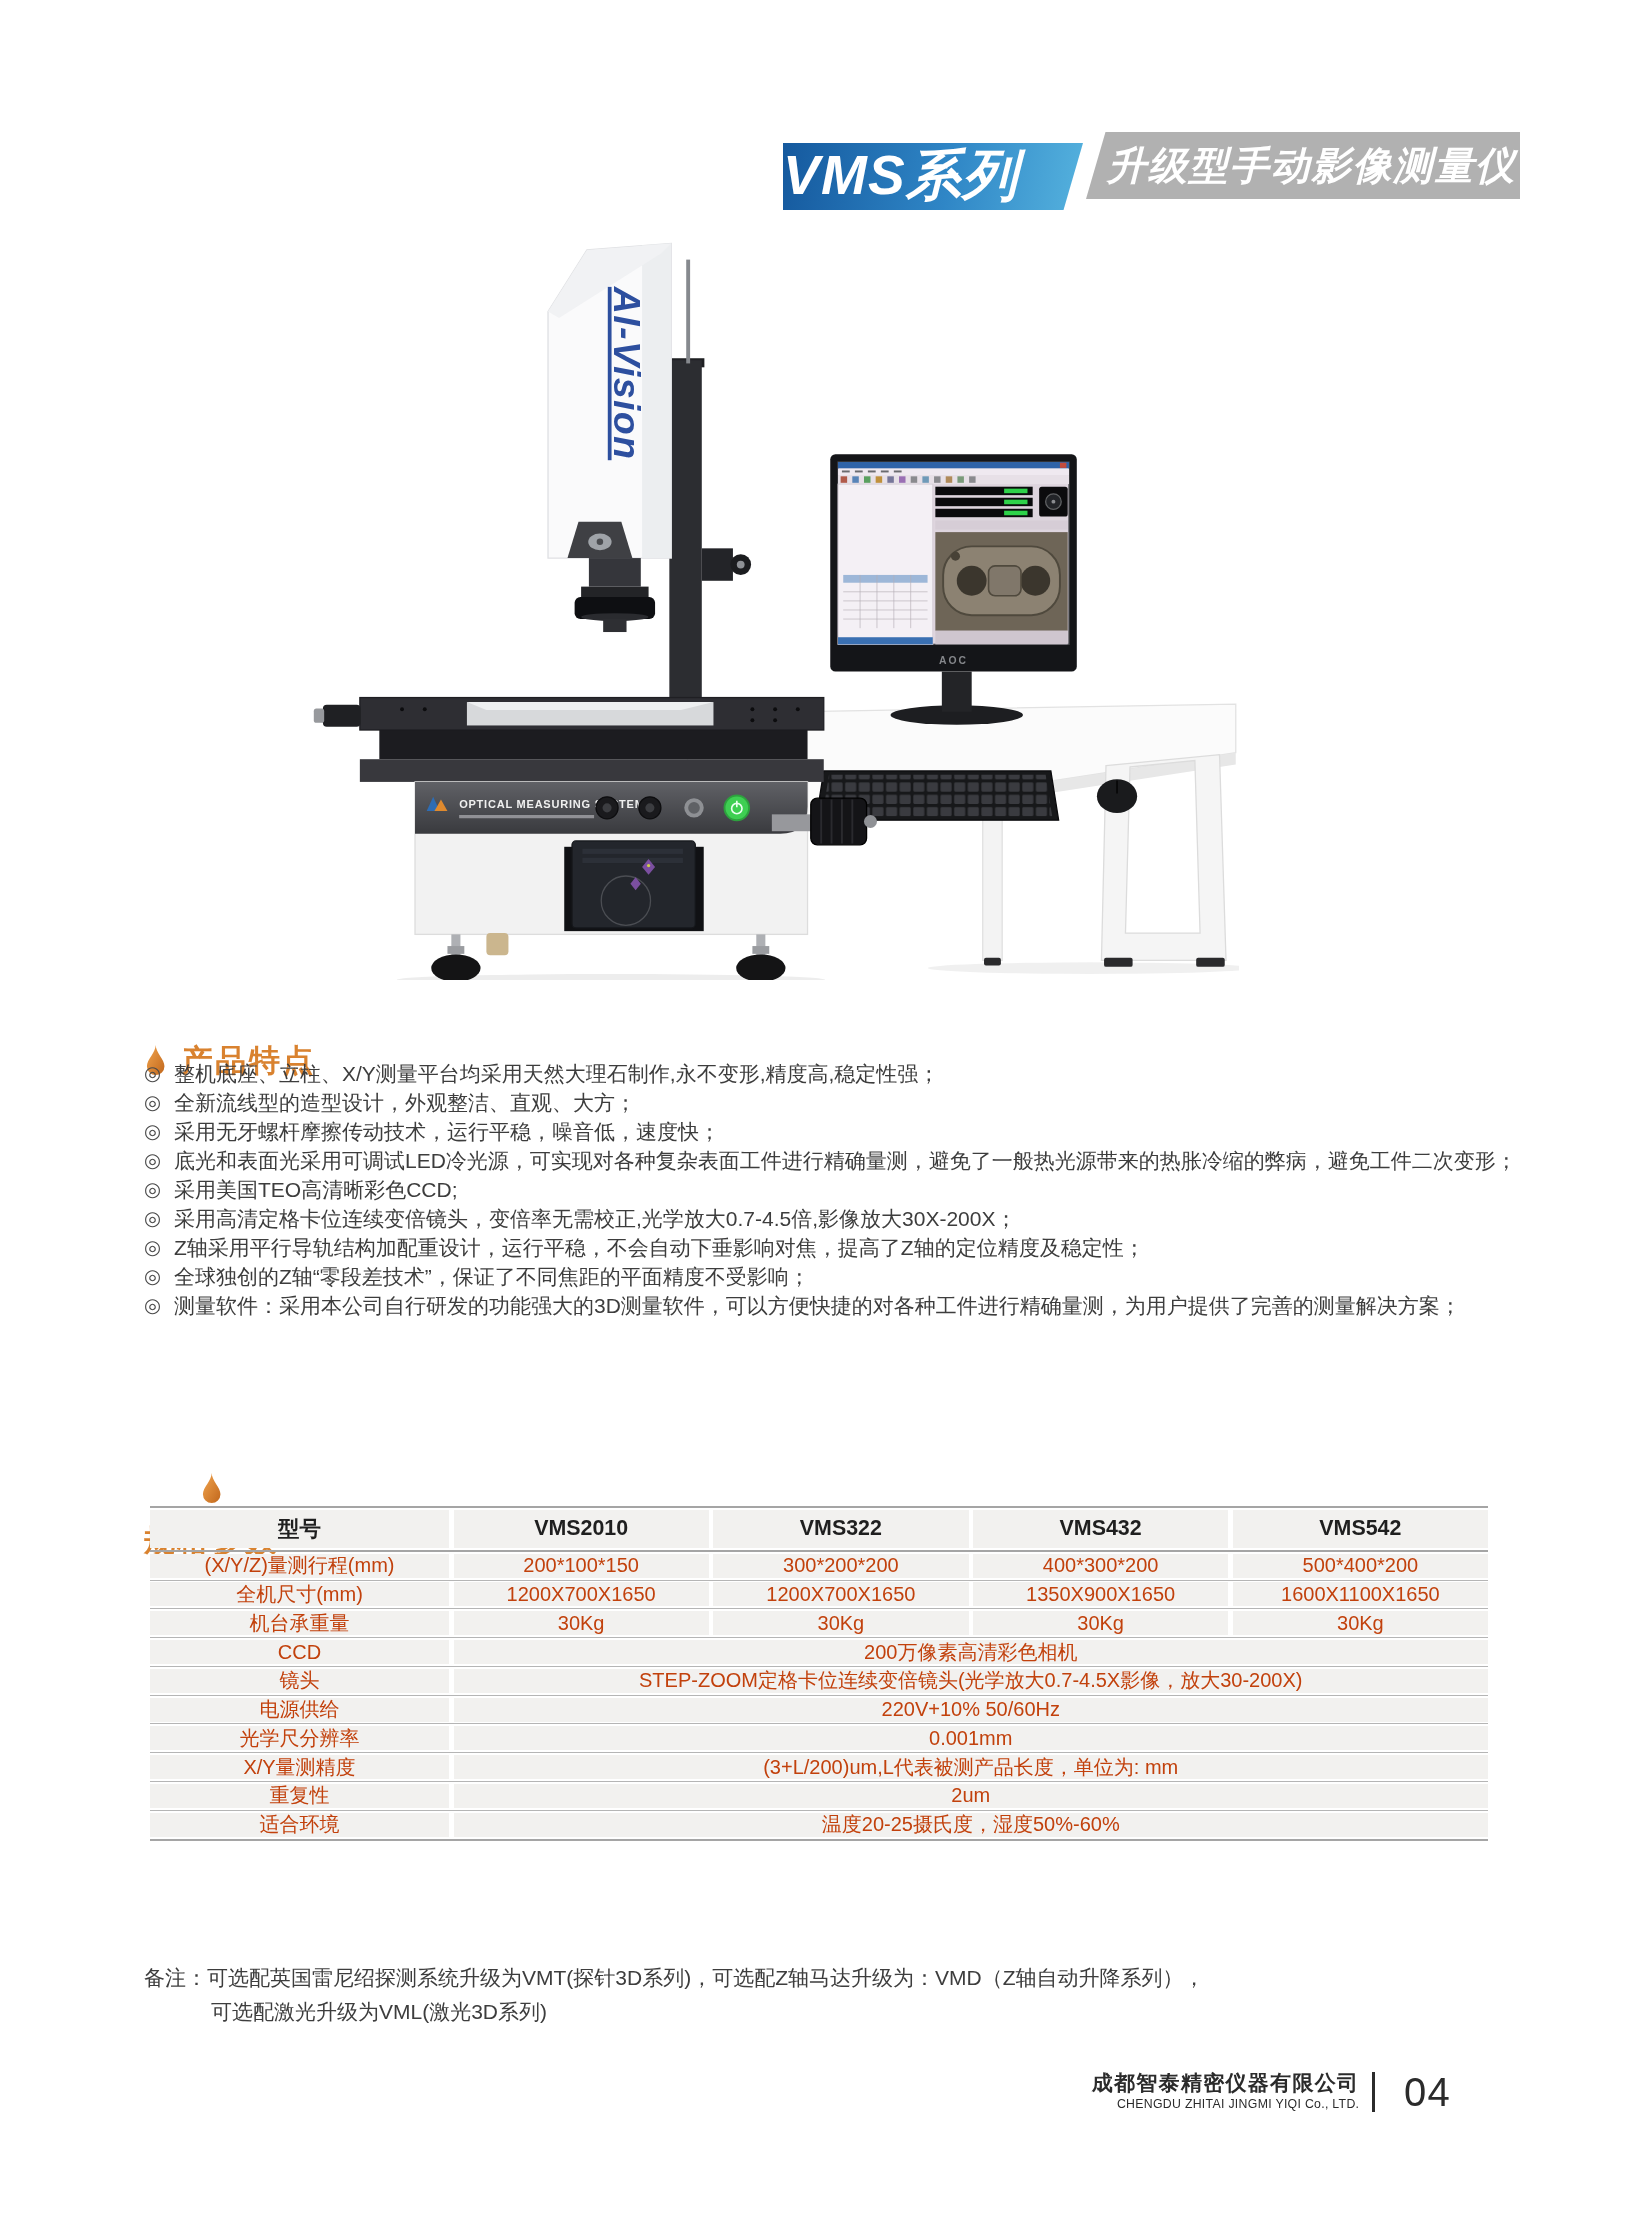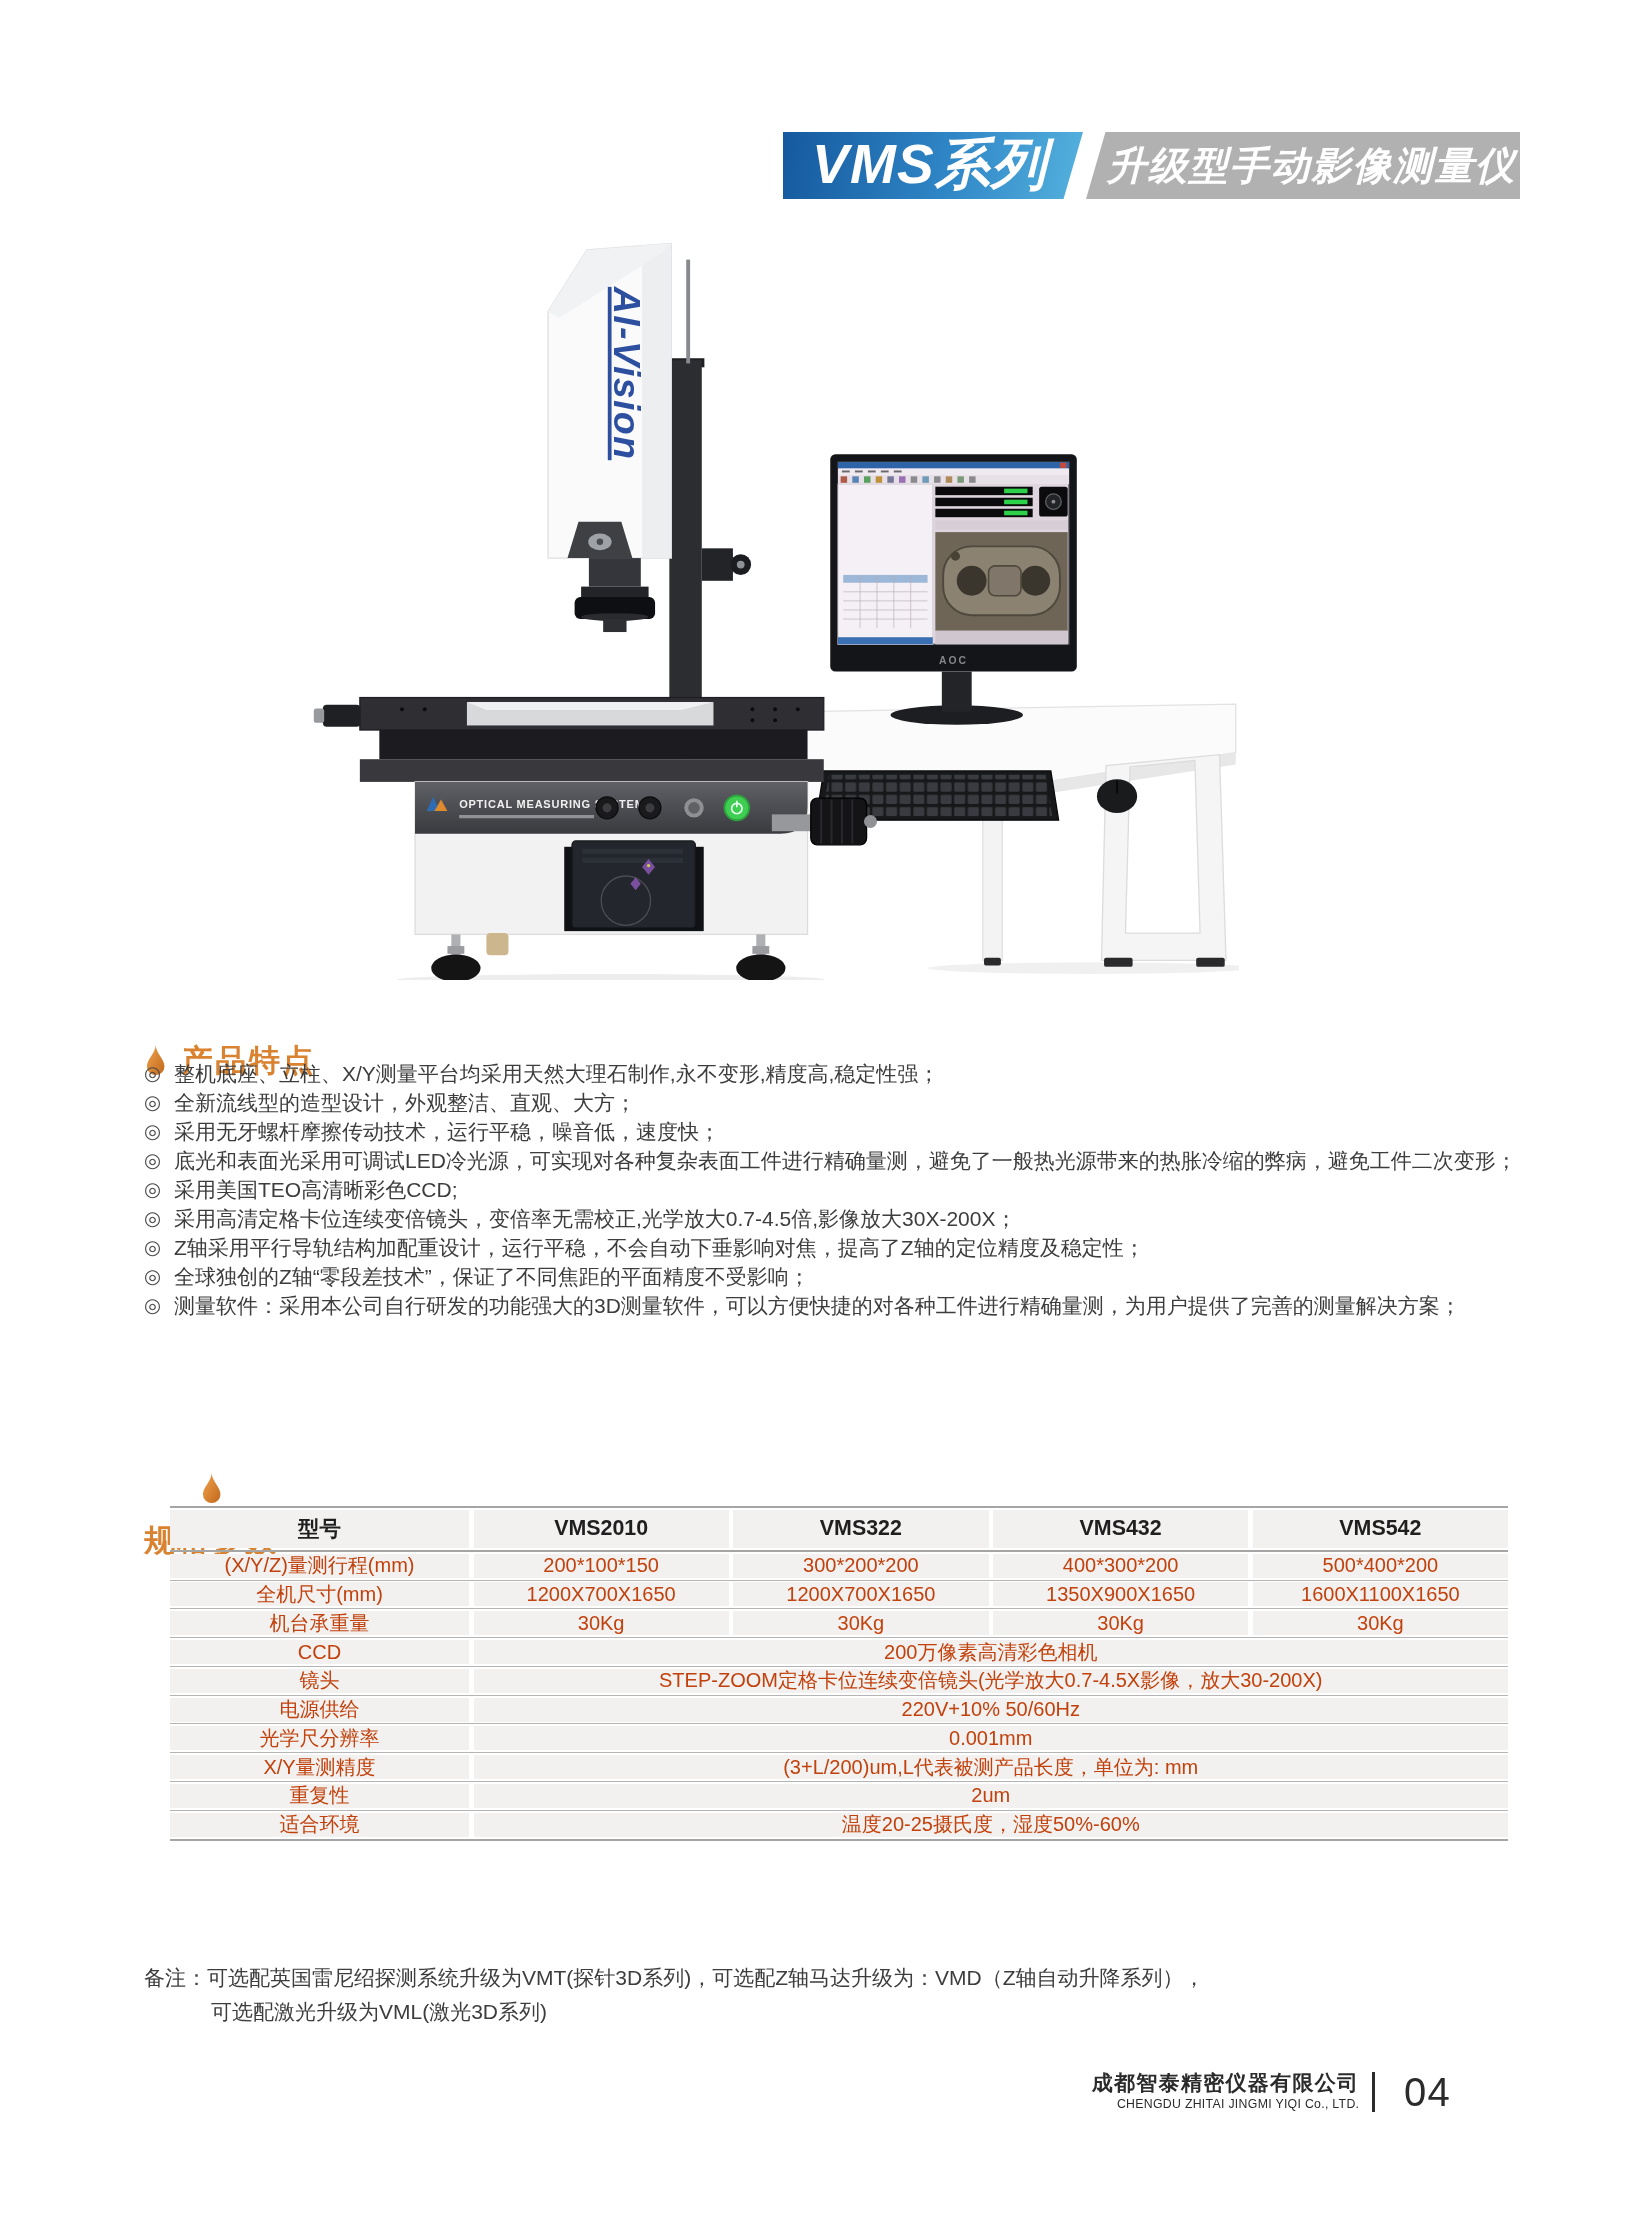--- a/index.html
+++ b/index.html
@@ -4,45 +4,45 @@
 <style>
   html,body{margin:0;padding:0;}
   body{
     width:1646px;height:2227px;position:relative;background:#ffffff;
     font-family:"Liberation Sans","DejaVu Sans",sans-serif;color:#3d3d3d;overflow:hidden;
   }
   .abs{position:absolute;}
 
   
   .badge-blue{
-    left:783px;top:132px;width:300px;height:67px;
+    left:783px;top:143px;width:300px;height:67px;
     background:linear-gradient(100deg,#15599e 0%,#2f86c6 55%,#55b2de 100%);
     clip-path:polygon(0 0,100% 0,calc(100% - 19.5px) 100%,0 100%);
-    display:flex;align-items:center;justify-content:center;padding-right:6.5px;box-sizing:border-box;
+    display:flex;align-items:center;justify-content:flex-start;padding-right:6.5px;box-sizing:border-box;
   }
   .badge-blue span{font-size:55px;font-weight:bold;font-style:italic;color:#fff;letter-spacing:1.3px;line-height:1;padding-bottom:2.6px;}
   .badge-gray{
     left:1086px;top:132px;width:434px;height:67px;background:#b1b1b1;
     clip-path:polygon(19.5px 0,100% 0,100% 100%,0 100%);
     display:flex;align-items:center;justify-content:center;padding-left:17px;box-sizing:border-box;
   }
   .badge-gray span{font-size:39px;font-weight:bold;font-style:italic;color:#fff;letter-spacing:1.9px;line-height:1;}
 
   
   .section-title{display:flex;align-items:center;gap:14.3px;color:#d9822f;font-size:31px;font-weight:bold;letter-spacing:2.6px;}
   .section-title .drop{width:23.4px;height:35px;flex:none;}
 
   
   #features-list{left:144px;top:1059px;width:1493px;margin:0;padding:0;list-style:none;}
   .feature-item{display:flex;align-items:flex-start;line-height:29px;font-size:21px;color:#3d3d3d;}
   .feature-item .bullet{flex:none;width:30px;color:#4a4a4a;font-size:19.5px;}
   .feature-item .feature-text{white-space:nowrap;}
 
   
-  #spec-table{left:150px;top:1506px;width:1338px;border-top:2.6px solid #a5a5a5;border-bottom:2.6px solid #a5a5a5;margin-left:20px;}
+  #spec-table{left:150px;top:1506px;width:1338px;border-top:2.6px solid #a5a5a5;border-bottom:2.6px solid #a5a5a5;}
   .spec-row{display:flex;gap:4.5px;padding:1.9px 0;border-bottom:1.3px solid #b5b5b5;}
   .spec-row:last-child{border-bottom:none;}
   .spec-row.spec-header{border-bottom:2.6px solid #a5a5a5;}
   .spec-cell{background:#f2f1ef;display:flex;align-items:center;justify-content:center;height:24px;font-size:20px;color:#c2410c;white-space:nowrap;}
   .spec-header .spec-cell{height:38px;font-size:21.4px;font-weight:bold;color:#1f1f1f;}
   .label-col{width:299px;flex:none;}
   .data-col,.span-col{flex:1;}
 
   
   .note{left:144px;top:1961px;width:1395px;font-size:21px;line-height:34px;color:#3d3d3d;}

